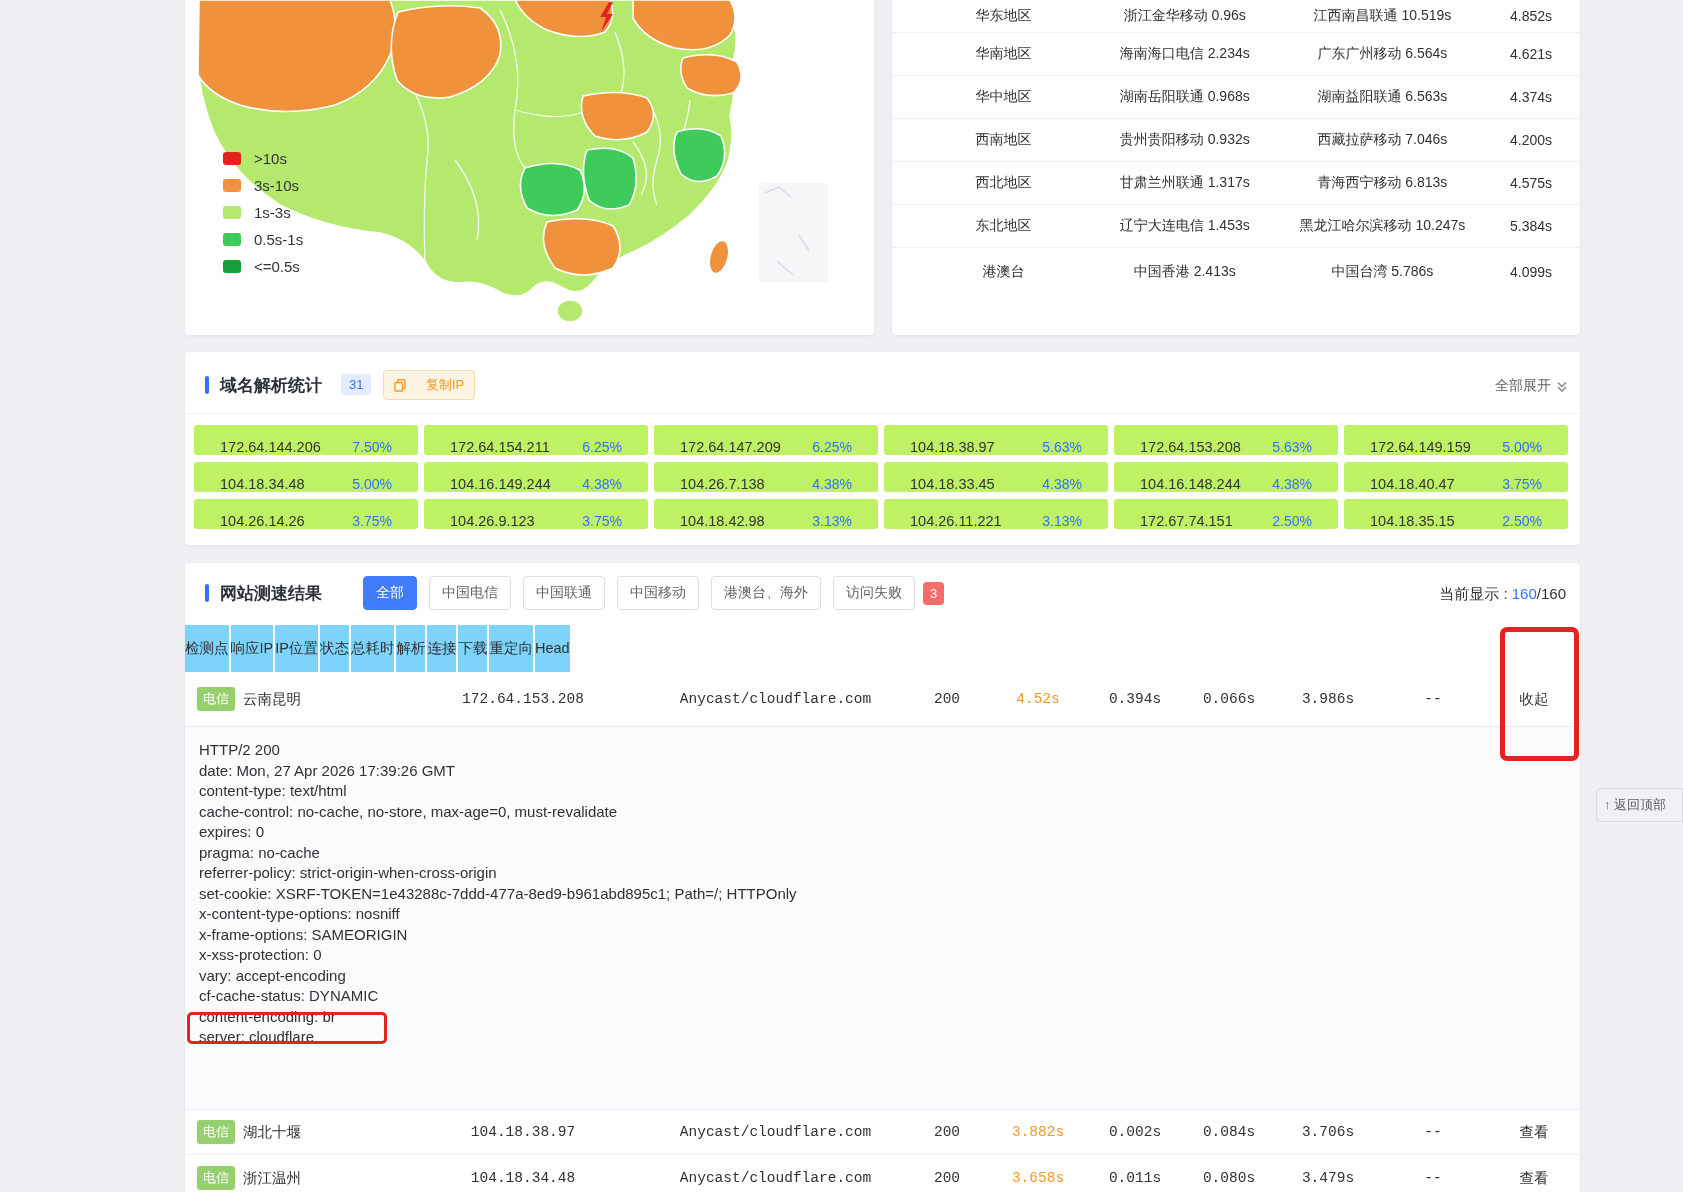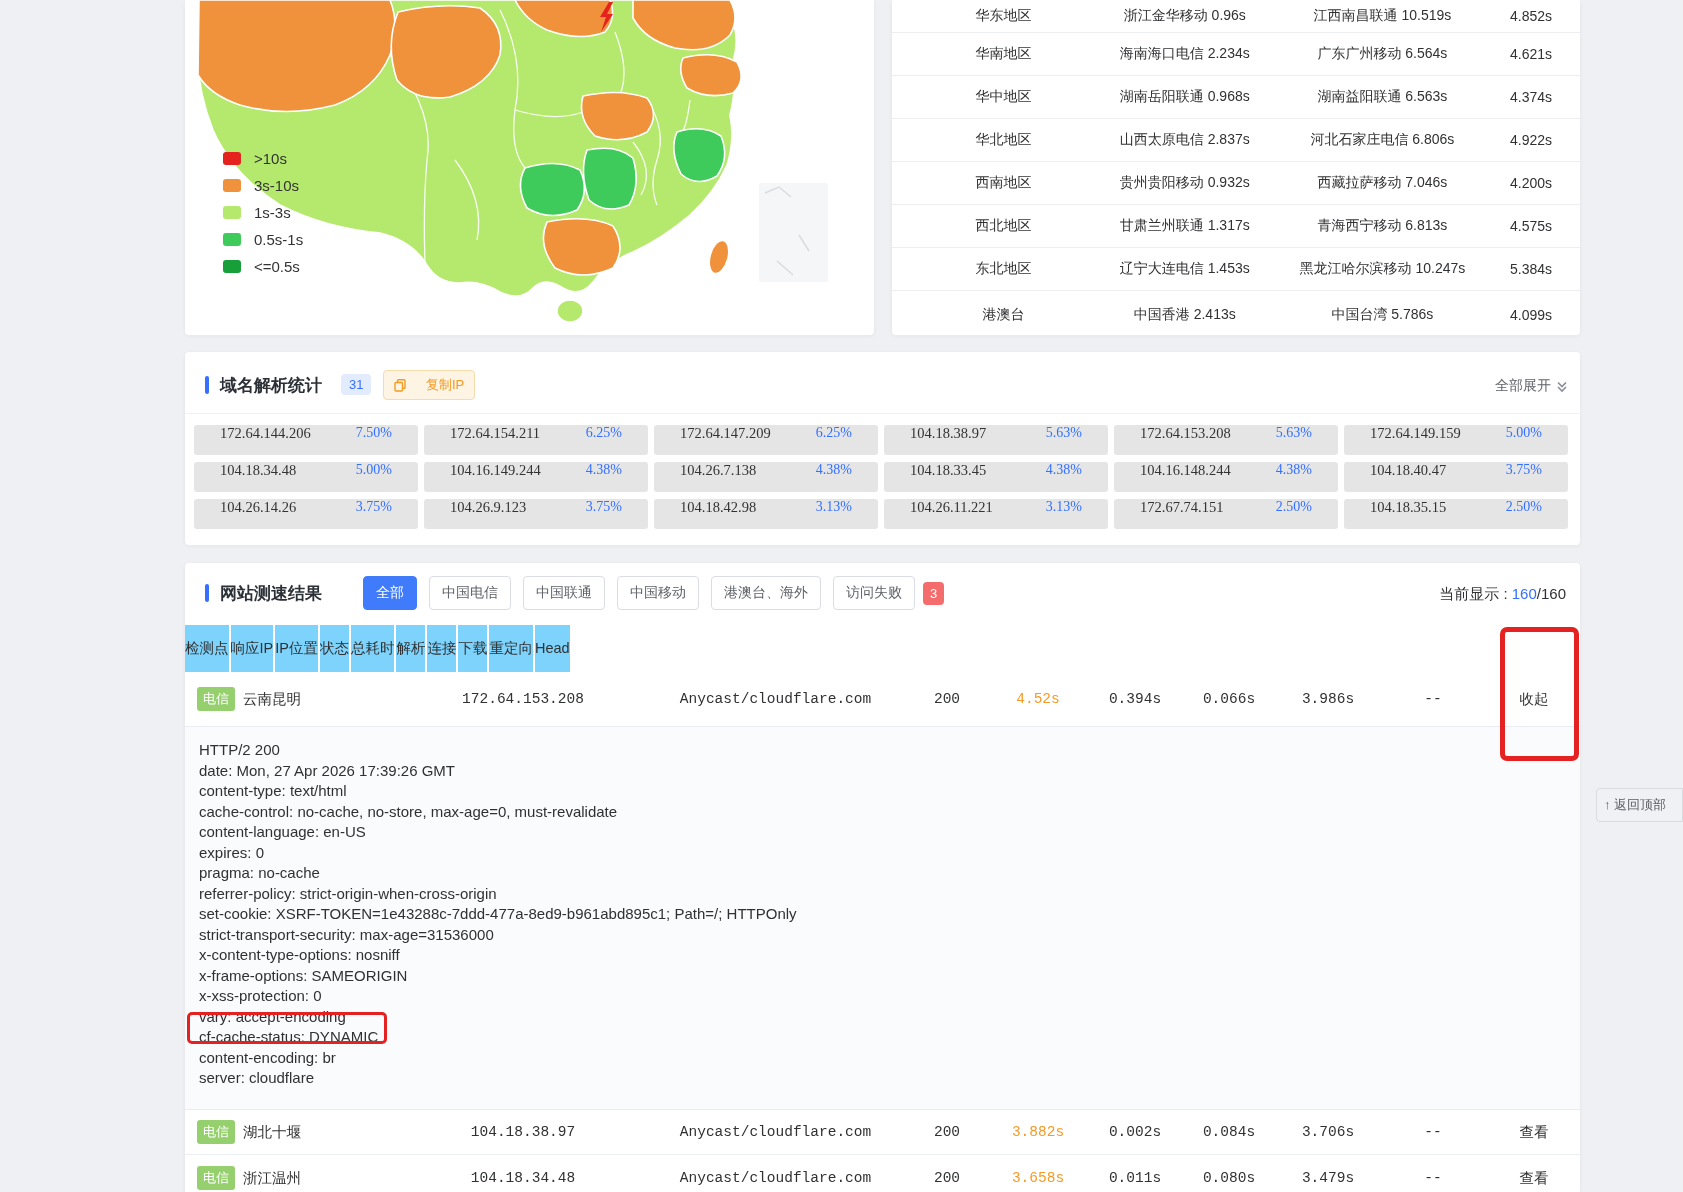--- a/index.html
+++ b/index.html
@@ -30,21 +30,21 @@
   .dns-card { left:185px; top:352px; width:1395px; height:193px; }
   .sec-bar { position:absolute; width:4px; height:18px; background:#3370ff; border-radius:2px; }
   .sec-title { position:absolute; font-size:17px; font-weight:bold; color:#2b2f36; }
   .dns-bar { left:20px; top:24px; }
   .dns-title { left:35px; top:22px; }
   .count-badge { position:absolute; left:156px; top:22px; background:#e3ecff; color:#3370ff; font-size:13px; border-radius:4px; padding:3px 8px; }
   .copy-btn { position:absolute; left:198px; top:18px; background:#fdf4e3; border:1px solid #f6dcaa; color:#f59a23; font-size:13px; border-radius:4px; padding:5px 10px; display:flex; align-items:center; gap:20px; cursor:pointer; }
   .expand-all { position:absolute; right:12px; top:25px; color:#5f6368; font-size:14px; display:flex; align-items:center; gap:5px; cursor:pointer; }
   .dns-divider { position:absolute; left:0; top:61px; width:100%; height:1px; background:#eff1f4; }
   .ip-grid { position:absolute; left:9px; top:73px; display:grid; grid-template-columns:repeat(6,224px); gap:7px 6px; }
-  .ip-cell { height:30px; background:#e5e5e5; border-radius:3px; display:flex; align-items:flex-start; justify-content:space-between; padding:0 26px;font-family:Liberation Serif, serif; }
+  .ip-cell { height:30px; background:#bef264; border-radius:3px; display:flex; align-items:flex-end; justify-content:space-between; padding:0 26px; }
   .ip-addr { font-size:14.5px; color:#333; }
   .ip-pct { font-size:14px; color:#3370ff; }
 
   
   .res-card { left:185px; top:563px; width:1395px; height:629px; border-radius:4px 4px 0 0; }
   .res-bar { left:20px; top:21px; }
   .res-title { left:35px; top:19px; }
   .tabs { position:absolute; left:178px; top:13px; display:flex; align-items:center; gap:12px; }
   .tab { border:1px solid #dadde3; border-radius:4px; background:#fff; color:#5f6368; font-size:14px; padding:7px 12px; cursor:pointer; white-space:nowrap; }
   .tab.active { background:#3f7bfa; border-color:#3f7bfa; color:#fff; }
@@ -180,26 +180,20 @@
         <span class="rc4">4.621s</span>
       </div>
 
       <div class="region-row">
         <span class="rc1">华中地区</span>
         <span class="rc2">湖南岳阳联通 0.968s</span>
         <span class="rc3">湖南益阳联通 6.563s</span>
         <span class="rc4">4.374s</span>
       </div>
 
-      <div class="region-row">
-        <span class="rc1">华北地区</span>
-        <span class="rc2">山西太原电信 2.837s</span>
-        <span class="rc3">河北石家庄电信 6.806s</span>
-        <span class="rc4">4.922s</span>
-      </div>
 
       <div class="region-row">
         <span class="rc1">西南地区</span>
         <span class="rc2">贵州贵阳移动 0.932s</span>
         <span class="rc3">西藏拉萨移动 7.046s</span>
         <span class="rc4">4.200s</span>
       </div>
 
       <div class="region-row">
         <span class="rc1">西北地区</span>
@@ -394,31 +388,29 @@
     <div class="headers-block">
 
         <div class="hline">HTTP/2 200</div>
 
         <div class="hline">date: Mon, 27 Apr 2026 17:39:26 GMT</div>
 
         <div class="hline">content-type: text/html</div>
 
         <div class="hline">cache-control: no-cache, no-store, max-age=0, must-revalidate</div>
 
-        <div class="hline">content-language: en-US</div>
 
         <div class="hline">expires: 0</div>
 
         <div class="hline">pragma: no-cache</div>
 
         <div class="hline">referrer-policy: strict-origin-when-cross-origin</div>
 
         <div class="hline">set-cookie: XSRF-TOKEN=1e43288c-7ddd-477a-8ed9-b961abd895c1; Path=/; HTTPOnly</div>
 
-        <div class="hline">strict-transport-security: max-age=31536000</div>
 
         <div class="hline">x-content-type-options: nosniff</div>
 
         <div class="hline">x-frame-options: SAMEORIGIN</div>
 
         <div class="hline">x-xss-protection: 0</div>
 
         <div class="hline">vary: accept-encoding</div>
 
         <div class="hline">cf-cache-status: DYNAMIC</div>

